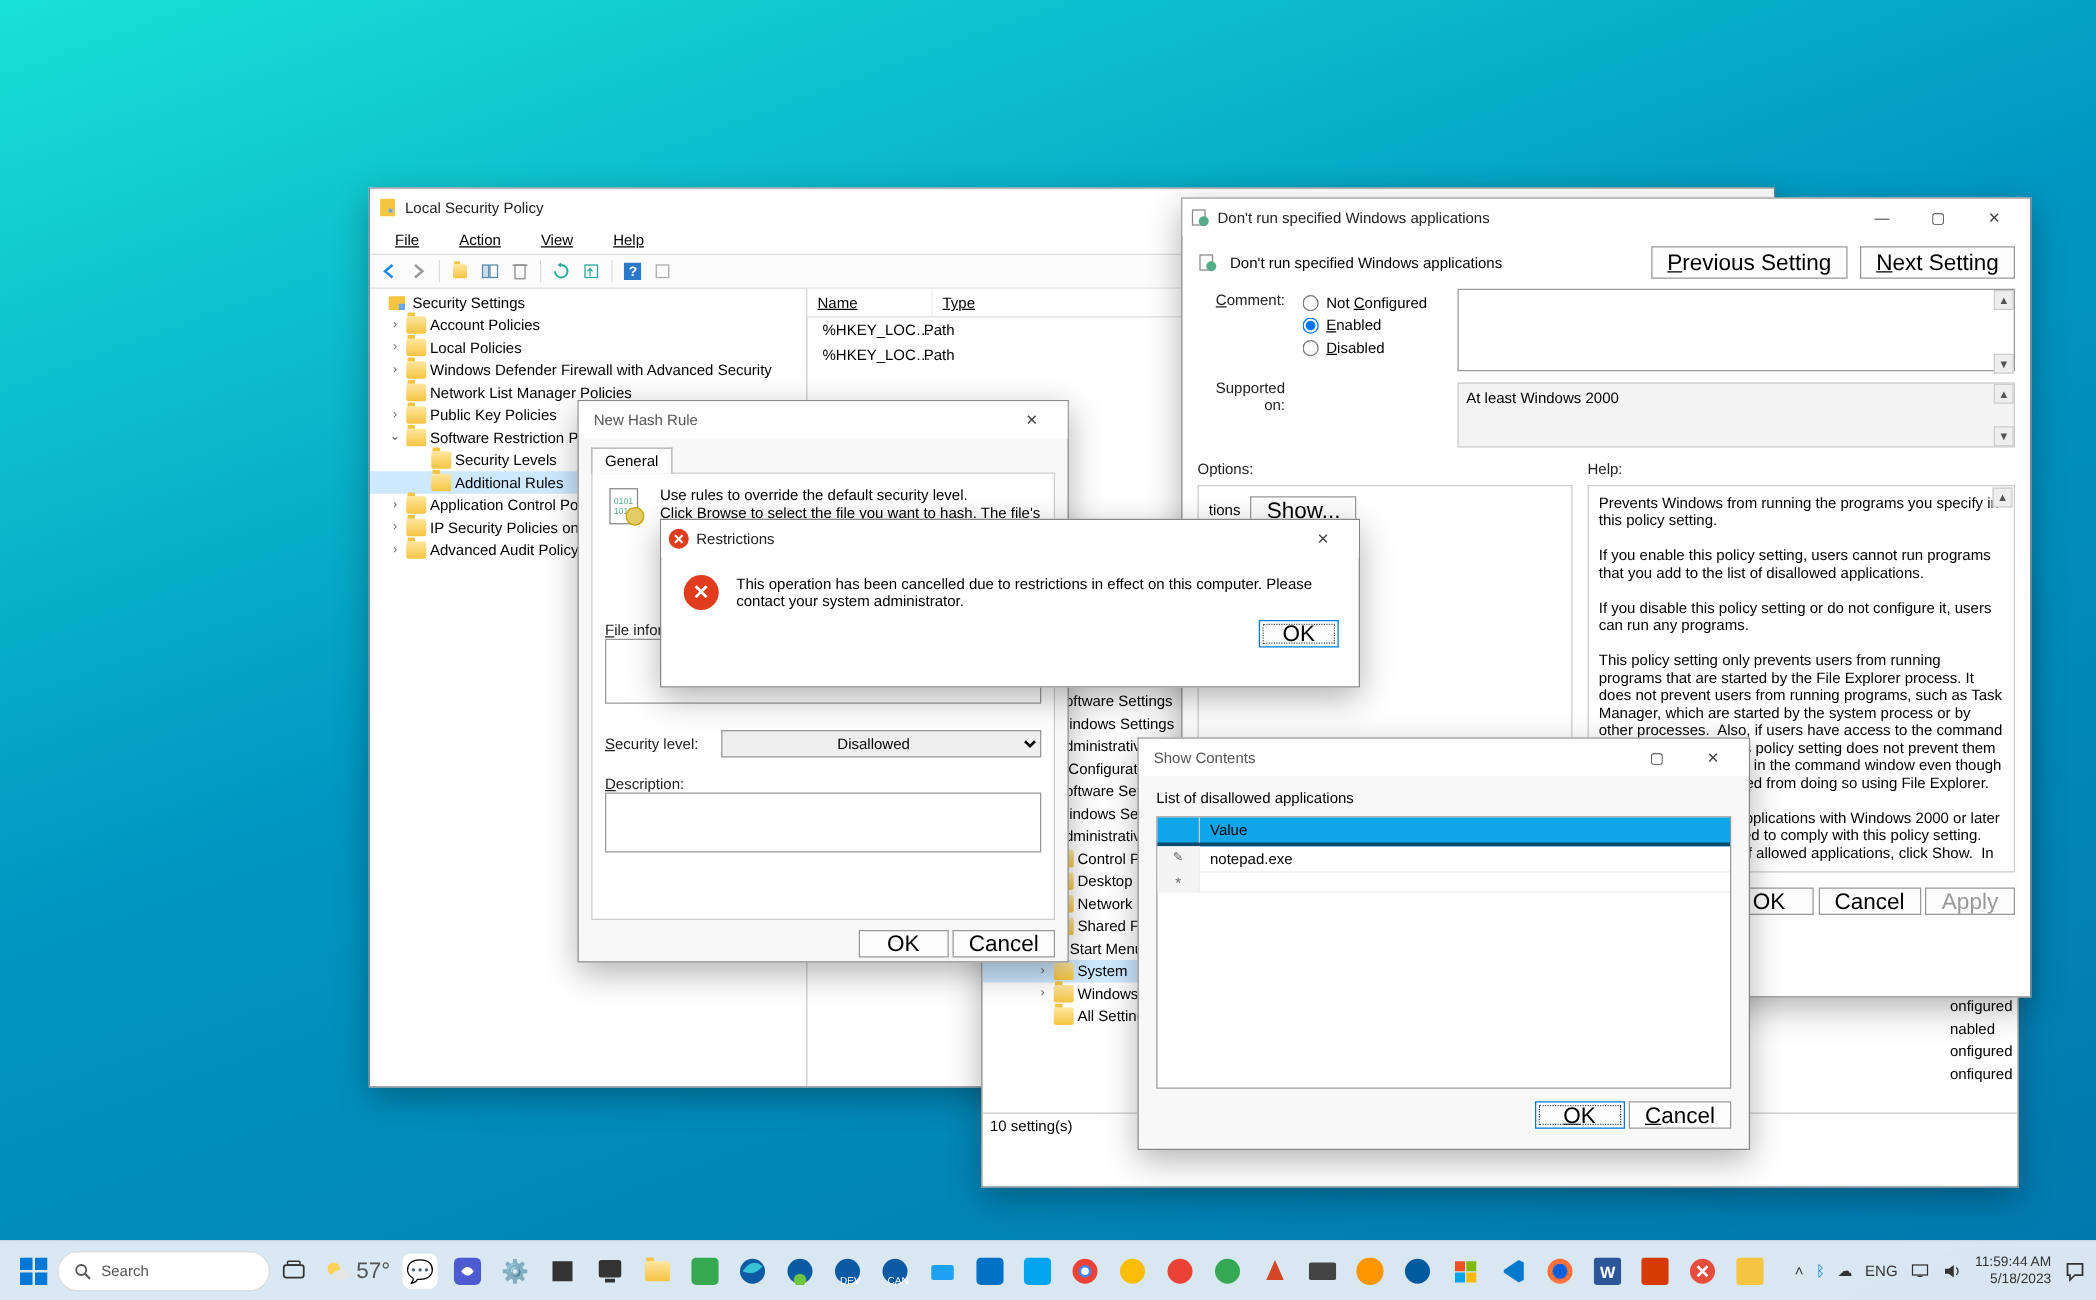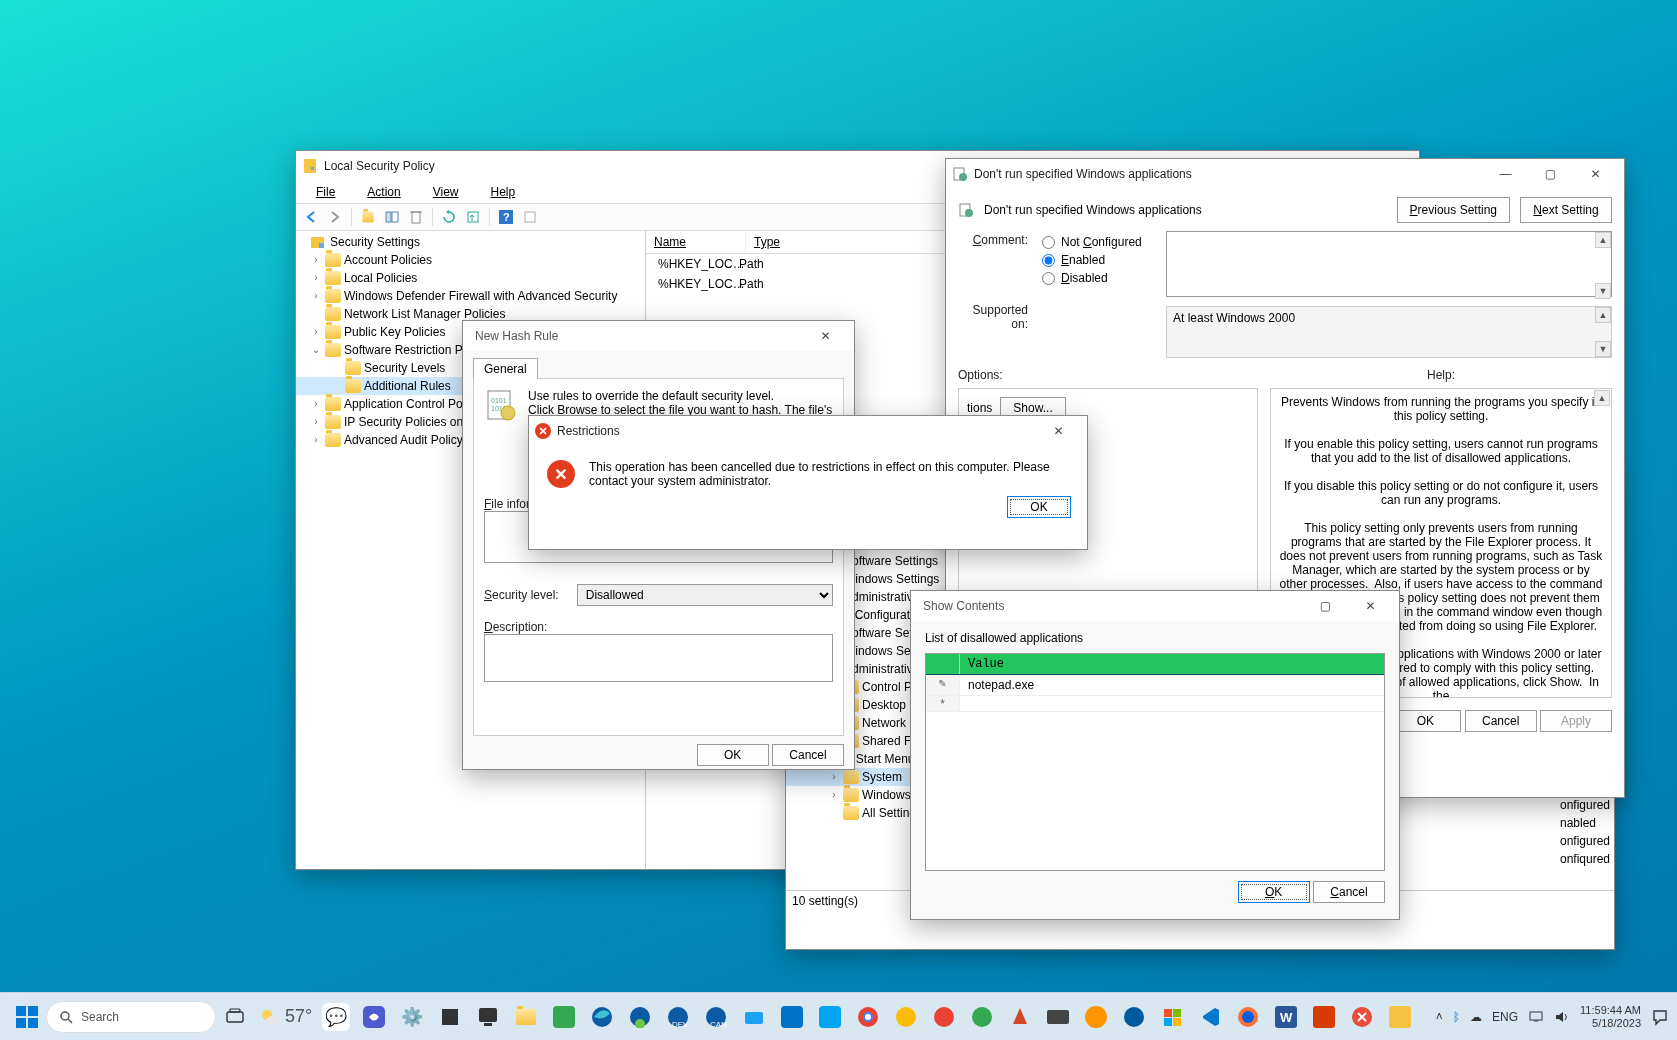--- a/index.html
+++ b/index.html
@@ -23,21 +23,21 @@
   .folder-ico::before { content:""; position:absolute; top:-3px; left:1px; width:6px; height:3px; background:#f5c441; border-radius:1px 1px 0 0; }
   .split { display:flex; height: calc(100% - 80px); }
   .leftpane { width: 350px; border-right: 1px solid #ccc; overflow:hidden; }
   .rightpane { flex:1; }
   .listhdr { display:flex; border-bottom:1px solid #ddd; background:#fff; }
   .listhdr > div { padding:4px 8px; border-right:1px solid #eee;text-decoration:underline; }
   .listrow { display:flex; padding:2px 8px; align-items:center; }
   .listrow .cell1 { width:85px; display:flex; align-items:center; }
   .field-label { color:#222; }
   input[type=text], textarea, select { border:1px solid #999; padding:2px 4px; font-family:inherit; font-size:12px; }
-  .btn { min-width:72px; height:22px; background:#fdfdfd; border:1px solid #999; font-size:12px; padding:0 12px; }
+  .btn { min-width:72px; height:22px; background:#fdfdfd; border:1px solid #999; font-size:18px; padding:0 12px; }
   .btn.focus { border:1px solid #0078d7; outline:1px dotted #555; outline-offset:-4px; }
   .radio { display:flex; align-items:center; gap:6px; margin:4px 0; }
   .radio input { margin:0; }
   .tab { display:inline-block; padding:3px 10px; border:1px solid #aaa; border-bottom:none; background:#fff; position:relative; top:1px; }
   .grpbox { border:1px solid #ccc; padding:8px; position:relative; }
   .scroll-arrow { width:16px; height:16px; background:#eee; border:1px solid #ccc; display:flex; align-items:center; justify-content:center; font-size:9px; color:#555; }
   
   .taskbar { position:absolute; bottom:0; left:0; right:0; height:48px; background:rgba(235,240,246,0.92); backdrop-filter: blur(10px); display:flex; align-items:center; padding:0 8px; border-top:1px solid rgba(0,0,0,0.08); }
   .taskbar .tico { width:28px; height:28px; margin:0 5px; border-radius:4px; display:flex; align-items:center; justify-content:center; font-size:18px; }
   .taskbar .search { width:170px; height:32px; background:#fff; border-radius:16px; display:flex; align-items:center; padding:0 12px; color:#555; gap:8px; border:1px solid #ddd; }
@@ -329,21 +329,21 @@
         <div style="flex:1;">
           <div>Use rules to override the default security level.</div>
           <div>Click Browse to select the file you want to hash.  The file's attri</div>
           <div>are</div>
         </div>
       </div>
       <div style="margin-top:52px;" class="field-label"><span style="text-decoration:underline">F</span>ile informatio</div>
       <textarea style="width: 100%; height: 52px; resize: none;"></textarea>
       <div style="display:flex; align-items:center; margin-top:18px; gap:18px;">
         <span class="field-label"><span style="text-decoration:underline">S</span>ecurity level:</span>
-        <select style="flex:1;"><option>Disallowed</option></select>
+        <select style="flex:1;text-align:center;"><option>Disallowed</option></select>
       </div>
       <div style="margin-top:14px;" class="field-label"><span style="text-decoration:underline">D</span>escription:</div>
       <textarea style="width: 100%; height: 48px; resize: none;"></textarea>
     </div>
     <div style="text-align:right; padding:8px 0 0 0;">
       <button class="btn">OK</button>
       <button class="btn">Cancel</button>
     </div>
   </div>
 </div>
@@ -410,21 +410,21 @@
   <div style="display:flex; padding:10px 12px 0 12px; gap:12px;">
     <div style="width:300px;">
       <div class="field-label">Options:</div>
       <div class="grpbox" style="height:310px; margin-top:6px;">
         <div style="display:flex; align-items:center; gap:8px;">
           <span>tions</span>
           <button class="btn" style="min-width:50px;">Show...</button>
         </div>
       </div>
     </div>
-    <div style="flex:1;text-align:center;">
+    <div style="flex:1;">
       <div class="field-label">Help:</div>
       <div style="border:1px solid #ccc; height:310px; margin-top:6px; padding:6px 8px; overflow:hidden; white-space:pre-wrap; position:relative;"><span>Prevents Windows from running the programs you specify in this policy setting.
 
 If you enable this policy setting, users cannot run programs that you add to the list of disallowed applications.
 
 If you disable this policy setting or do not configure it, users can run any programs.
 
 This policy setting only prevents users from running programs that are started by the File Explorer process. It does not prevent users from running programs, such as Task Manager, which are started by the system process or by other processes.  Also, if users have access to the command prompt (Cmd.exe), this policy setting does not prevent them from starting programs in the command window even though they would be prevented from doing so using File Explorer.
 
 Note: Non-Microsoft applications with Windows 2000 or later certification are required to comply with this policy setting.
@@ -444,21 +444,21 @@
   <div class="titlebar">
     <span class="t-title" style="color:#555;padding-left:6px;">Show Contents</span>
     <div class="winbtns">
       <div class="winbtn">▢</div>
       <div class="winbtn close">✕</div>
     </div>
   </div>
   <div style="padding:10px 14px;">
     <div>List of disallowed applications</div>
     <div style="border:1px solid #999; background:#fff; margin-top:8px; height:218px;">
-      <div style="display:flex; border-bottom:1px solid #0c4a6e; background:#22c55e;font-family:Liberation Mono, monospace;">
+      <div style="display:flex; border-bottom:3px solid #0c4a6e; background:#0ea5e9;">
         <div style="width:34px; border-right:1px solid #ccc;"></div>
         <div style="flex:1; padding:3px 8px;">Value</div>
       </div>
       <div style="display:flex; border-bottom:1px solid #eee;">
         <div style="width:34px; border-right:1px solid #eee; text-align:center; background:#f4f4f4; color:#666; font-size:10px; padding-top:3px;">✎</div>
         <div style="flex:1; padding:3px 8px;">notepad.exe</div>
       </div>
       <div style="display:flex; border-bottom:1px solid #eee;">
         <div style="width:34px; border-right:1px solid #eee; text-align:center; background:#f4f4f4; color:#666; padding-top:1px;">*</div>
         <div style="flex:1; padding:3px 8px;"></div>

